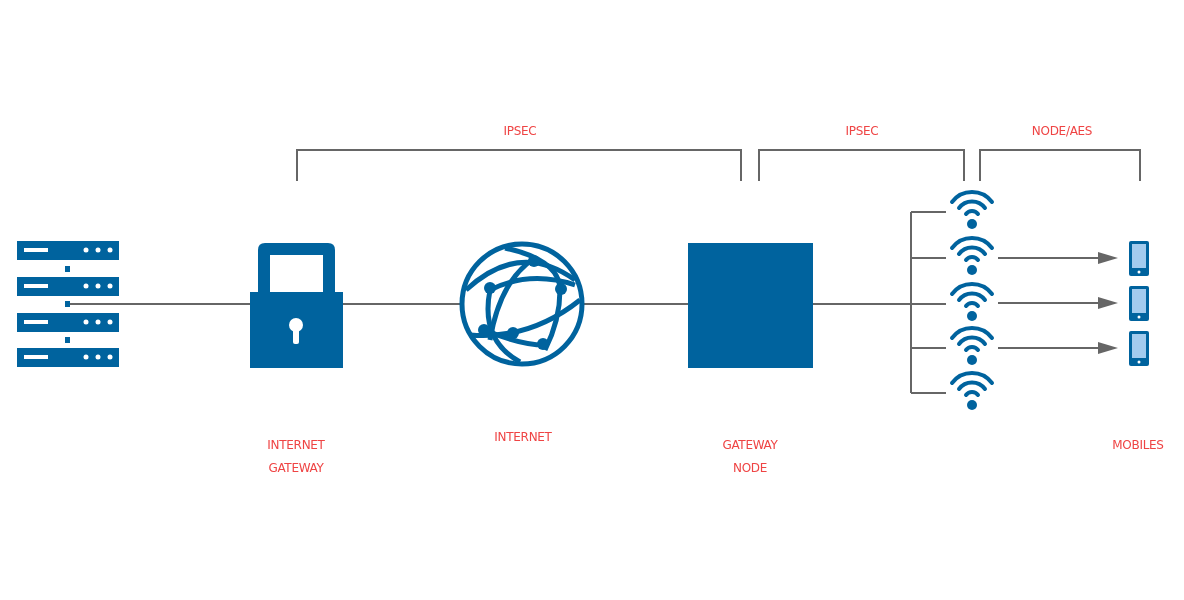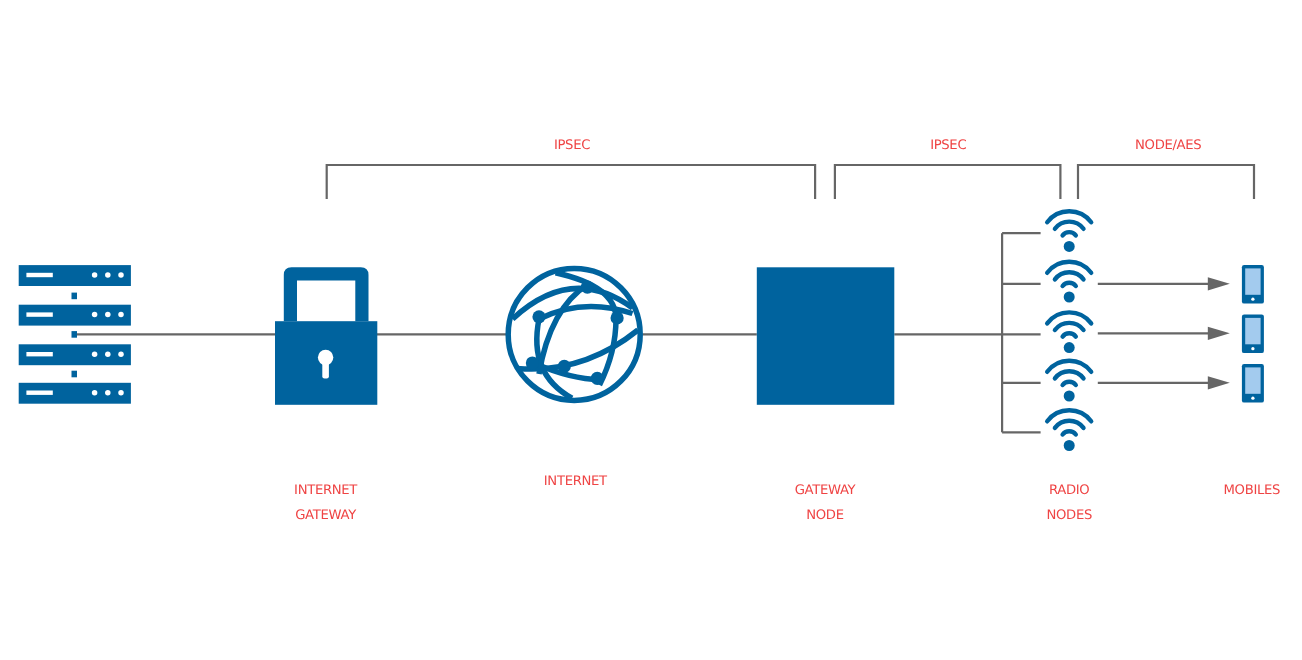--- a/index.html
+++ b/index.html
@@ -170,18 +170,14 @@
 
 <div class="lbl" style="left:296px;top:434px;">
   <div>INTERNET</div>
   <div>GATEWAY</div>
 </div>
 <div class="lbl" style="left:523px;top:426px;text-align:right;">INTERNET</div>
 <div class="lbl" style="left:750px;top:434px;">
   <div>GATEWAY</div>
   <div>NODE</div>
 </div>
-<div class="lbl" style="left:972px;top:434px;">
-  <div>RADIO</div>
-  <div>NODES</div>
-</div>
 <div class="lbl" style="left:1138px;top:434px;">MOBILES</div>
 </div>
 
 </body></html>

